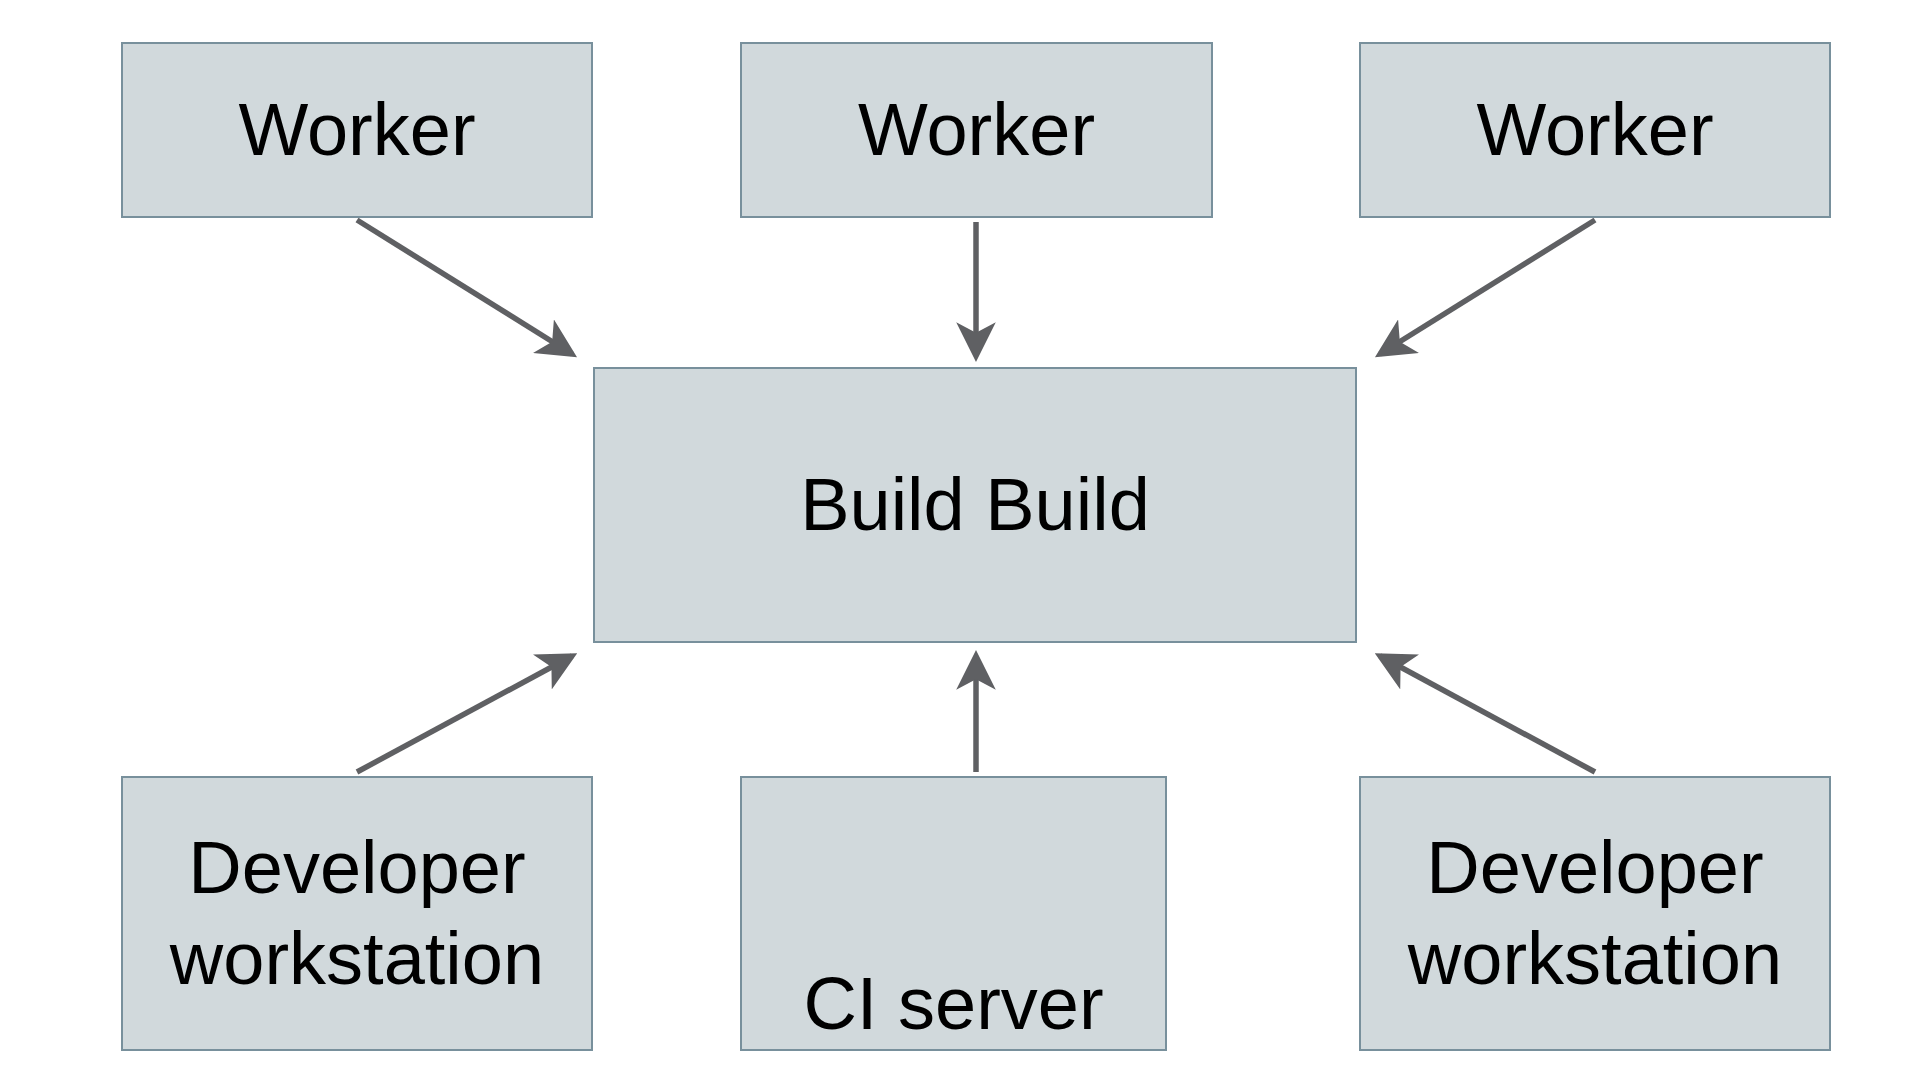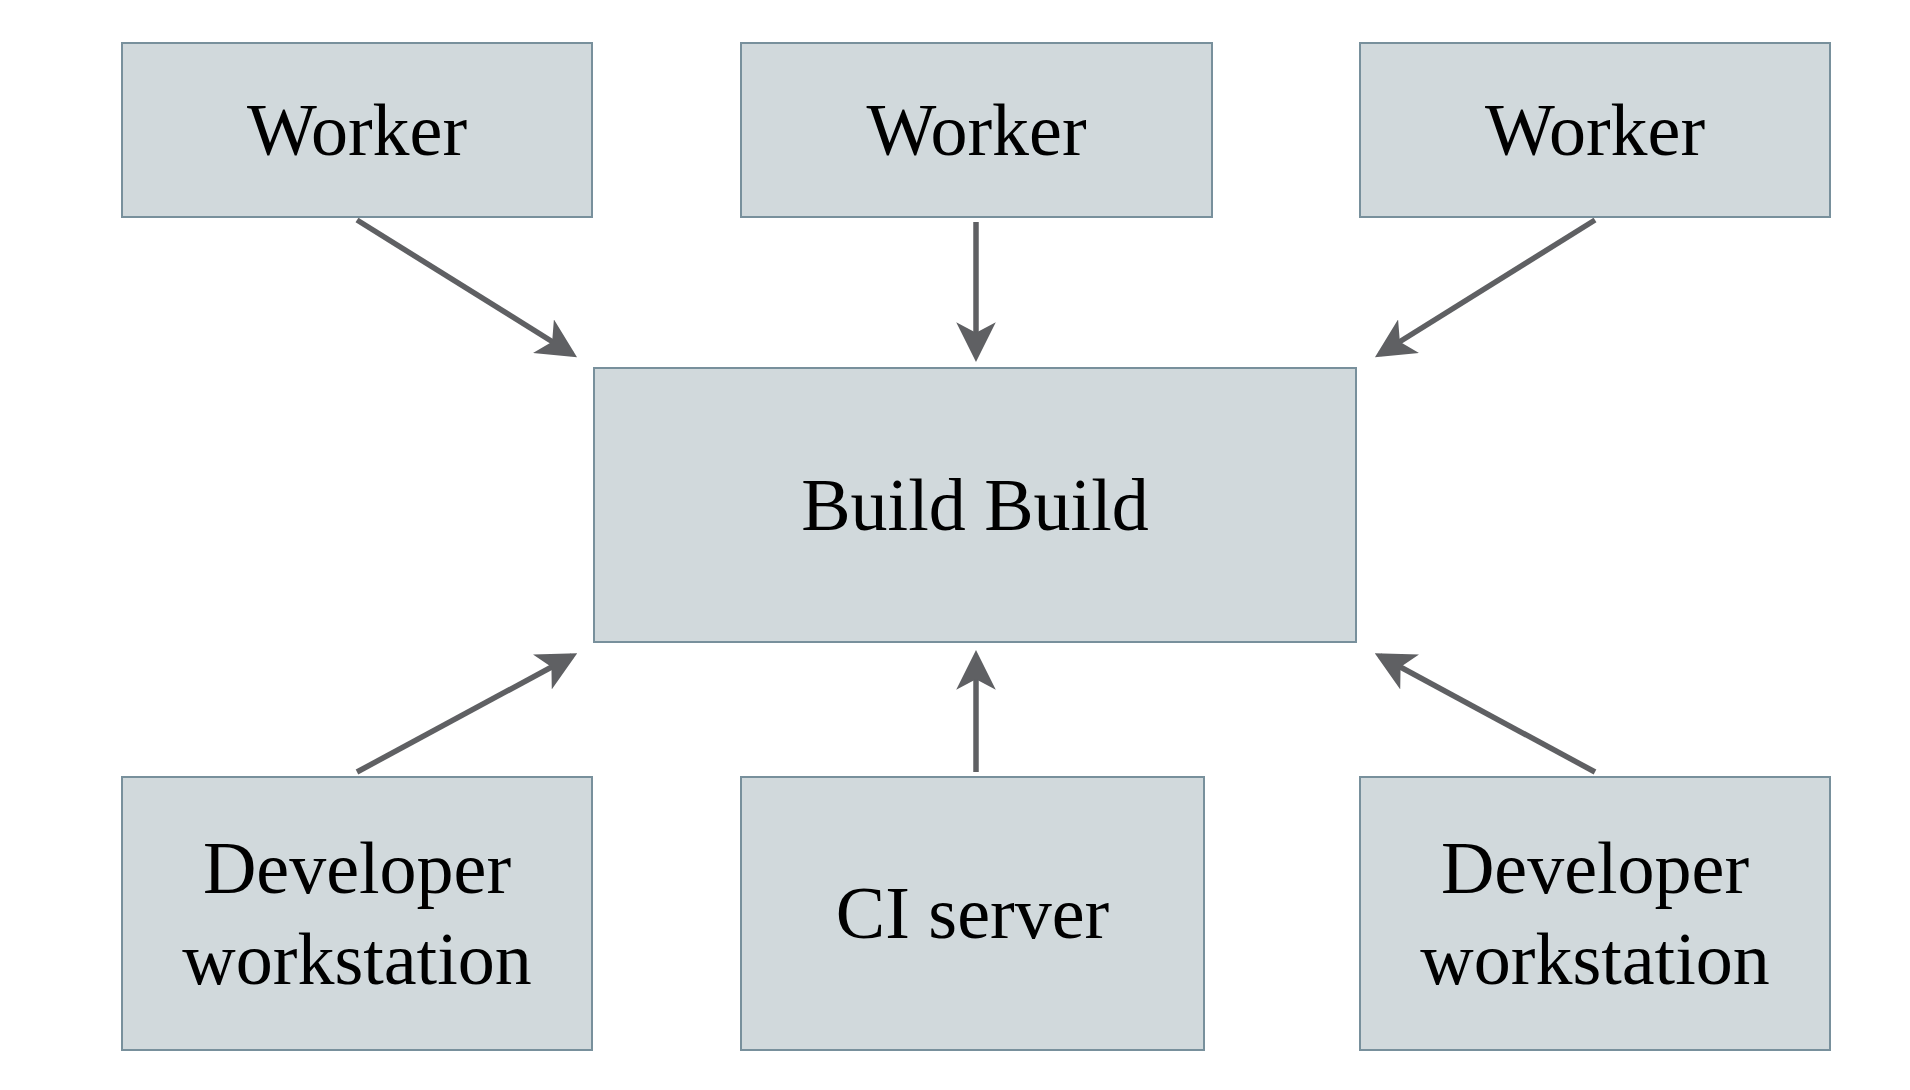--- a/index.html
+++ b/index.html
@@ -28,28 +28,27 @@
     background: var(--color-node-fill);
     border: 2px solid var(--color-node-border);
     display: flex;
     align-items: center;
     justify-content: center;
     text-align: center;
     color: var(--color-text);
     font-size: 74px;
     line-height: 1.22;
     padding: 0 10px;
-    font-family: Liberation Serif, serif;
   }
   .node-worker-left   { left: 121px;  top: 42px;  width: 472px; height: 176px; }
   .node-worker-center { left: 740px;  top: 42px;  width: 473px; height: 176px; }
   .node-worker-right  { left: 1359px; top: 42px;  width: 472px; height: 176px; }
   .node-build-master  { left: 593px;  top: 367px; width: 764px; height: 276px; }
   .node-dev-left      { left: 121px;  top: 776px; width: 472px; height: 275px; }
-  .node-ci-server     { left: 740px;  top: 776px; width: 465px; height: 275px; }
+  .node-ci-server     { left: 740px;  top: 776px; width: 427px; height: 275px; align-items: flex-end; }
   .node-dev-right     { left: 1359px; top: 776px; width: 472px; height: 275px; }
   .arrows-layer {
     position: absolute;
     left: 0; top: 0;
     width: 1910px;
     height: 1090px;
     pointer-events: none;
   }
   .arrow-line {
     stroke: var(--color-arrow);

